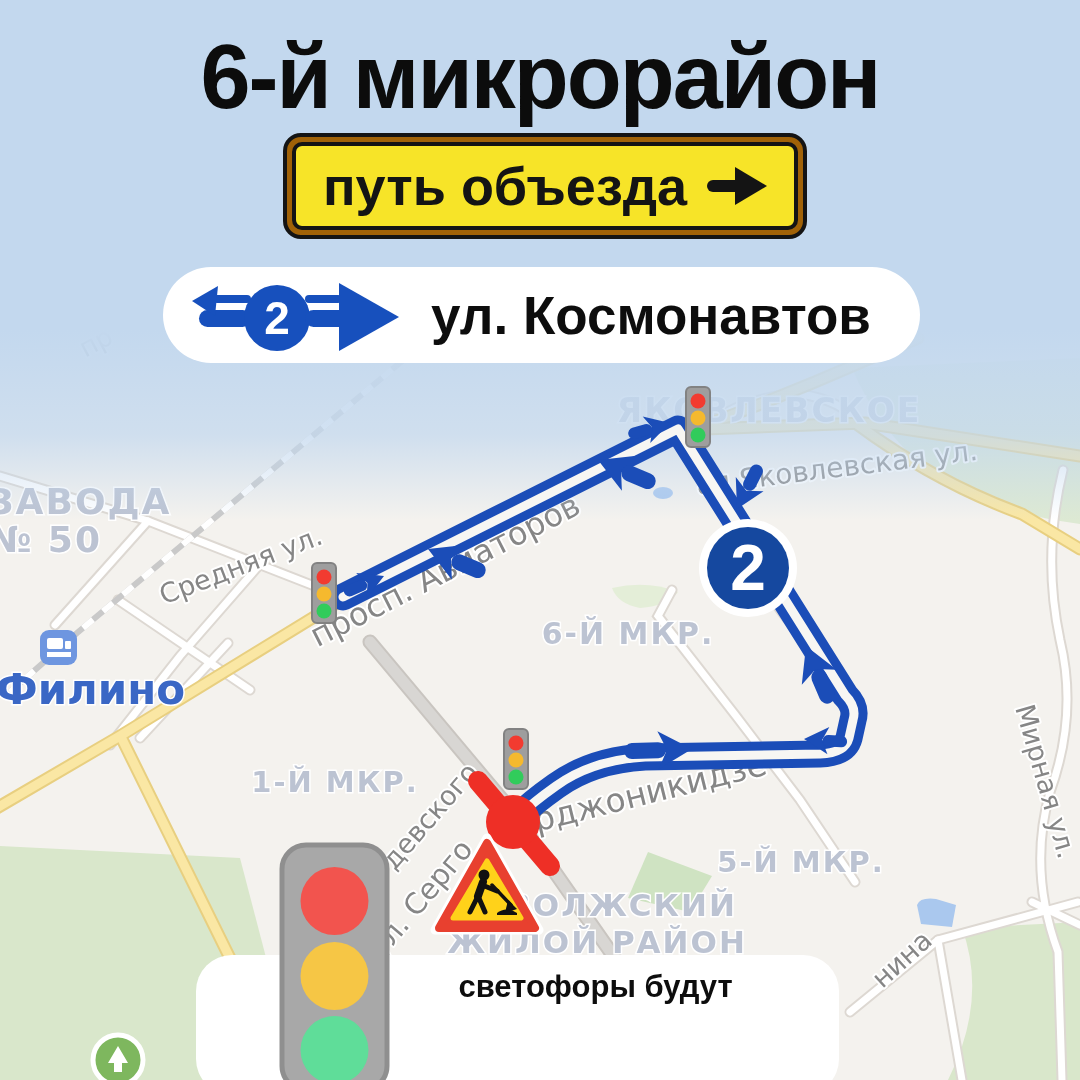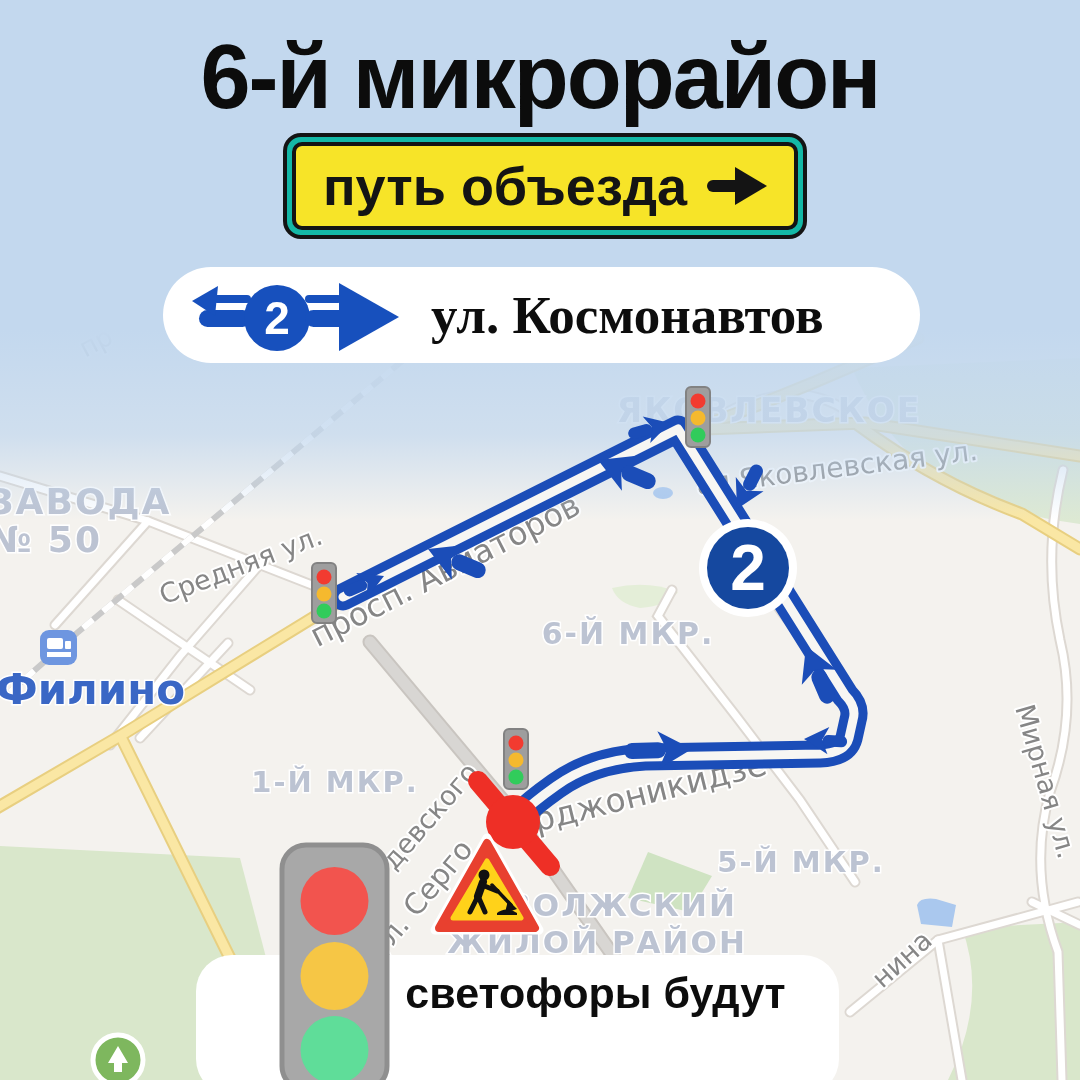--- a/index.html
+++ b/index.html
@@ -6,36 +6,36 @@
   .page{position:relative;width:1080px;height:1080px;overflow:hidden;
         background:#c3d8ee;font-family:"Liberation Sans",sans-serif;}
   svg text{font-family:"DejaVu Sans",sans-serif;}
   .maplabel{fill:#868686;paint-order:stroke;stroke:#ffffff;stroke-width:4px;
             stroke-linejoin:round;font-weight:500;}
   .district{fill:#bcc3d2;font-weight:700;paint-order:stroke;stroke:#ffffff;stroke-width:3px;letter-spacing:2px;}
   #map{position:absolute;left:0;top:0;z-index:1;}
   .footer-panel{position:absolute;left:196px;top:955px;width:643px;height:140px;
       background:#ffffff;border-radius:36px;z-index:2;}
   .footer-text{position:absolute;left:182px;right:26px;top:16px;text-align:center;
-      font-weight:bold;font-size:43px;line-height:1.05;color:#0d0d0d;
+      font-weight:bold;font-size:31px;line-height:1.05;color:#0d0d0d;
       font-family:"Liberation Sans",sans-serif;}
   #big-traffic-light{position:absolute;left:268px;top:836px;z-index:3;}
   .page-title{position:absolute;left:0;top:26px;width:100%;text-align:center;
       font-size:90px;font-weight:bold;letter-spacing:-2px;color:#0c0c0c;z-index:4;}
   .detour-sign{position:absolute;left:283px;top:133px;width:524px;height:106px;
       box-sizing:border-box;border:4px solid #141414;border-radius:18px;
-      background:#14b8a6;padding:5px;z-index:4;}
+      background:#a16207;padding:5px;z-index:4;}
   .detour-sign-inner{width:100%;height:100%;box-sizing:border-box;border:4px solid #141414;
       border-radius:10px;background:#f7e428;display:flex;align-items:center;
       justify-content:center;gap:18px;}
   .detour-sign-text{font-size:54px;font-weight:600;color:#141414;letter-spacing:0px;}
   .route-pill{position:absolute;left:163px;top:267px;width:757px;height:96px;
       background:#ffffff;border-radius:48px;display:flex;align-items:center;z-index:4;}
   .route-pill-street{font-size:53px;font-weight:bold;color:#0d0d0d;margin-left:2px;
-      font-family:Liberation Serif, serif;}
+      font-family:Liberation Sans, sans-serif;}
 </style>
 </head>
 <body>
 
 <div class="page">
 
   <svg id="map" width="1080" height="1080" viewBox="0 0 1080 1080">
     <defs>
       <linearGradient id="fade" x1="0" y1="330" x2="0" y2="520" gradientUnits="userSpaceOnUse">
         <stop offset="0" stop-color="#c3d8ee" stop-opacity="1"></stop>

